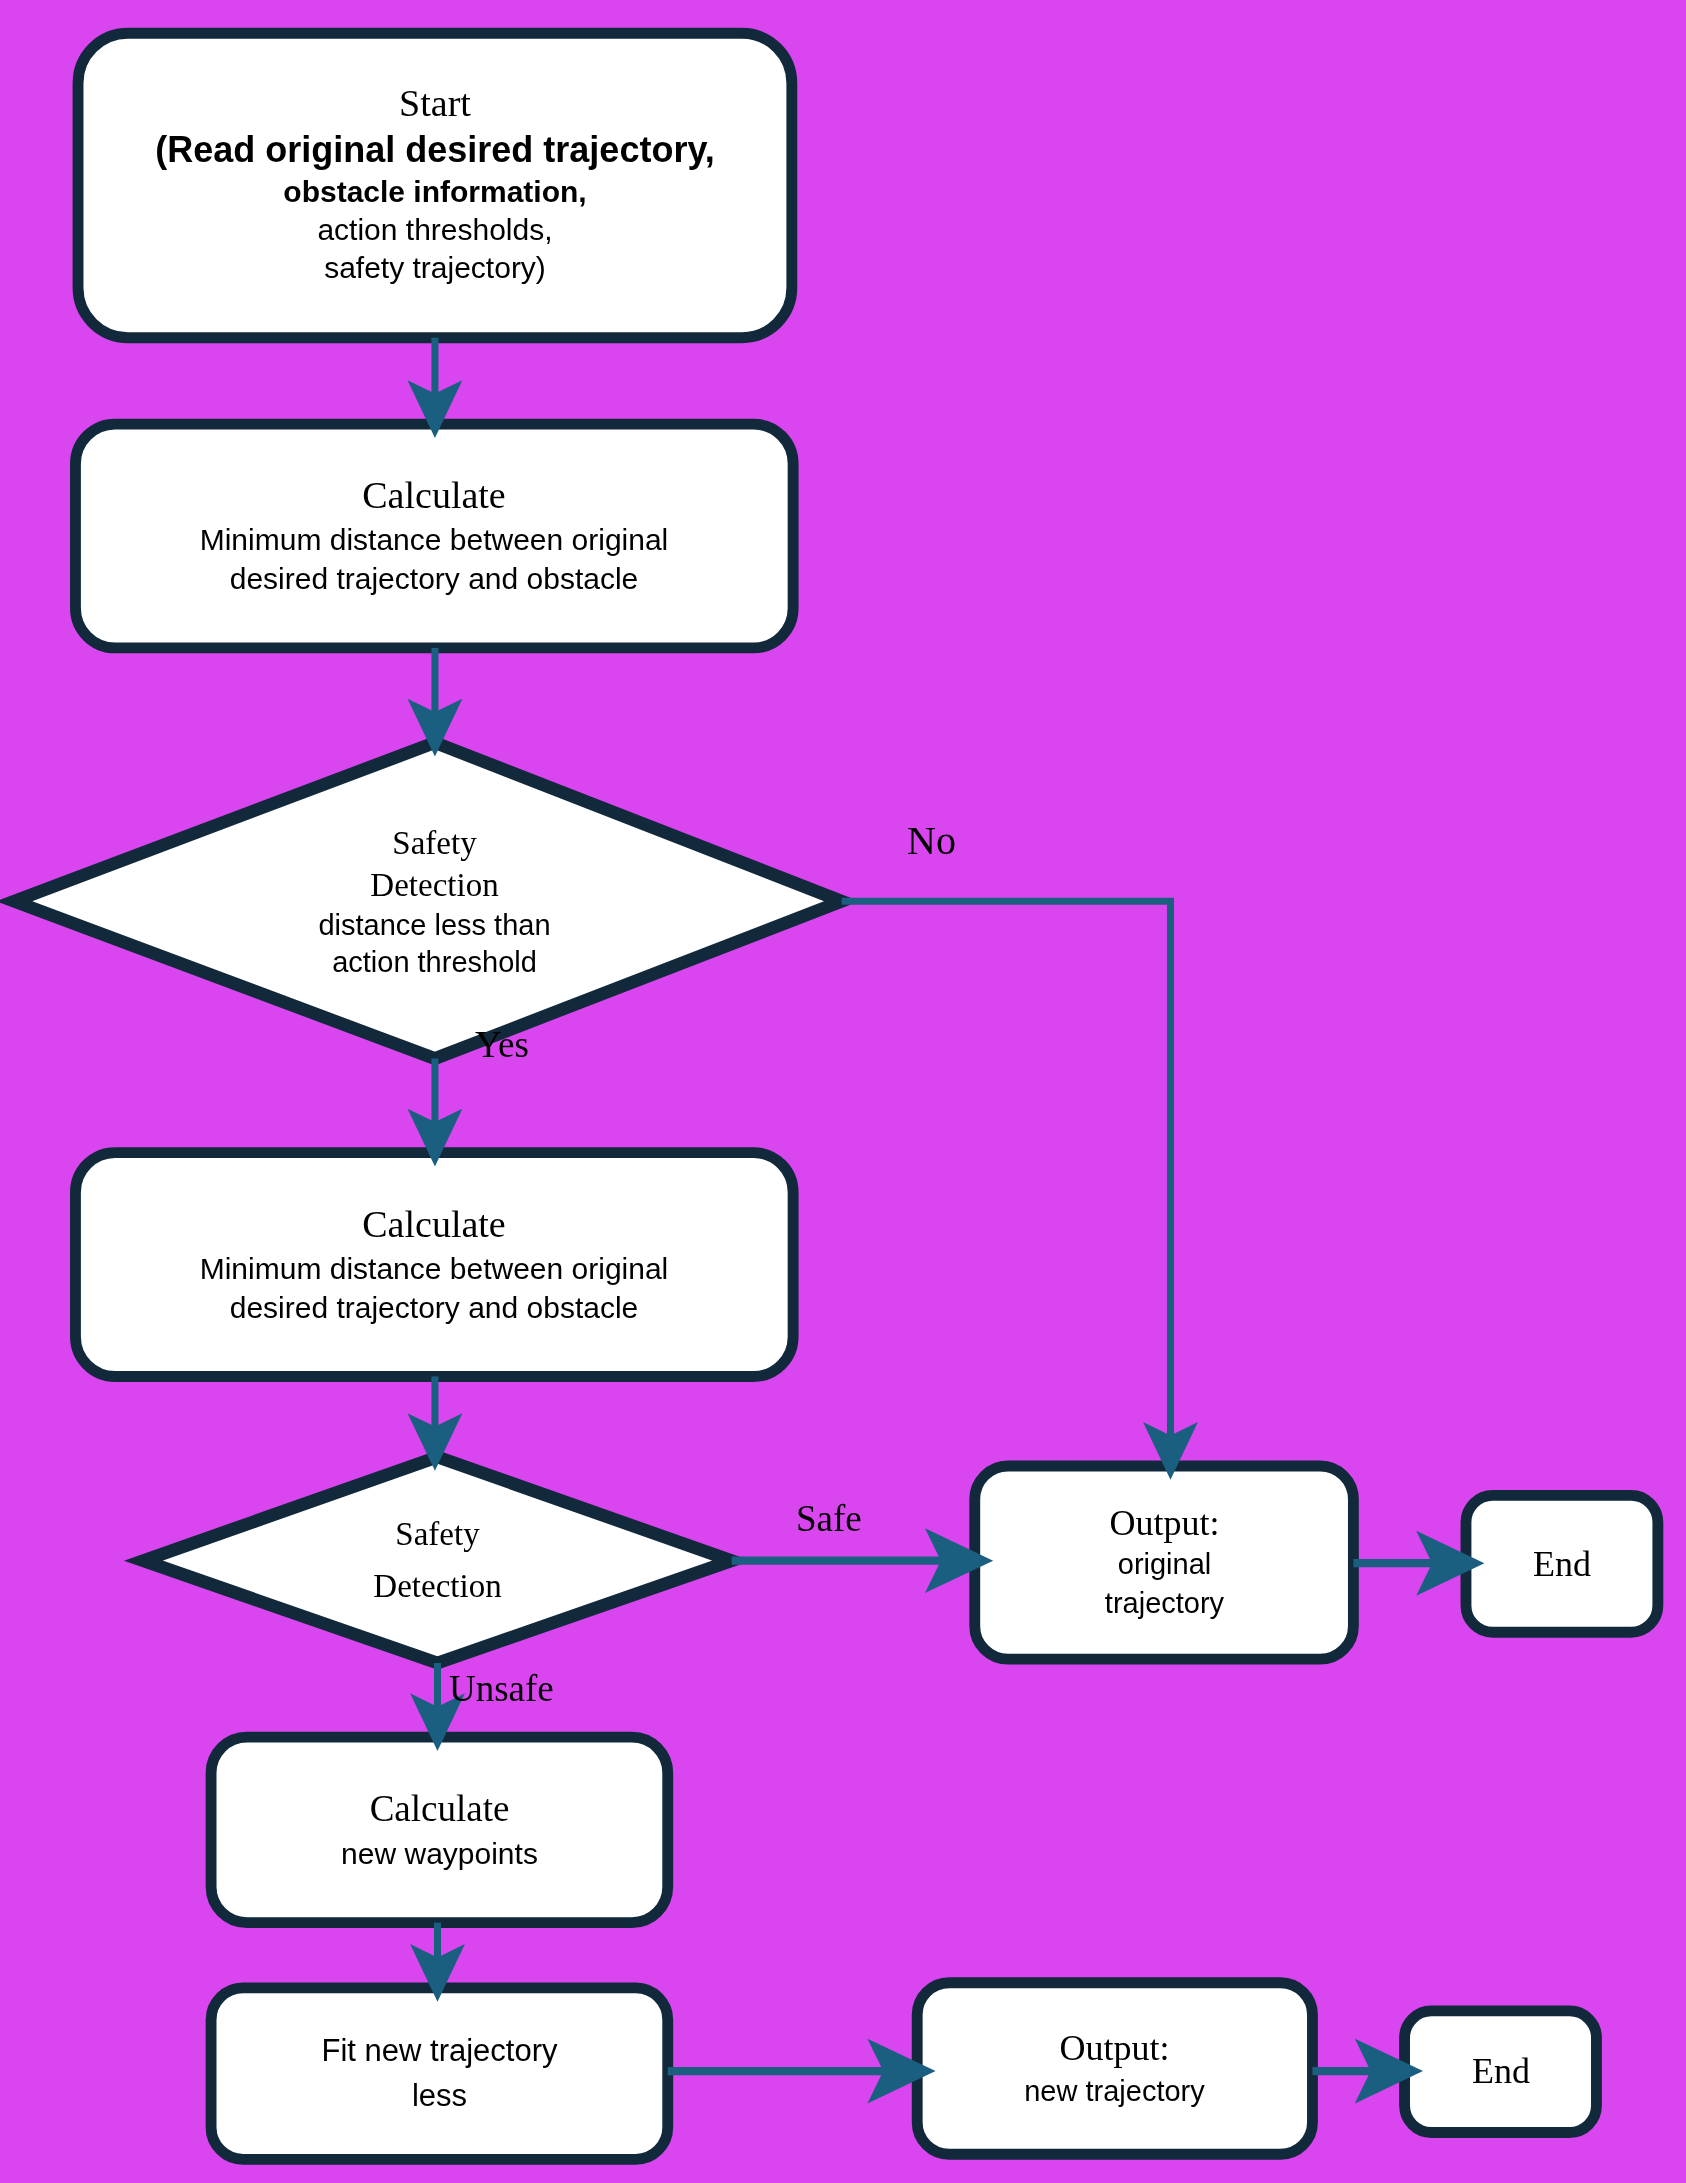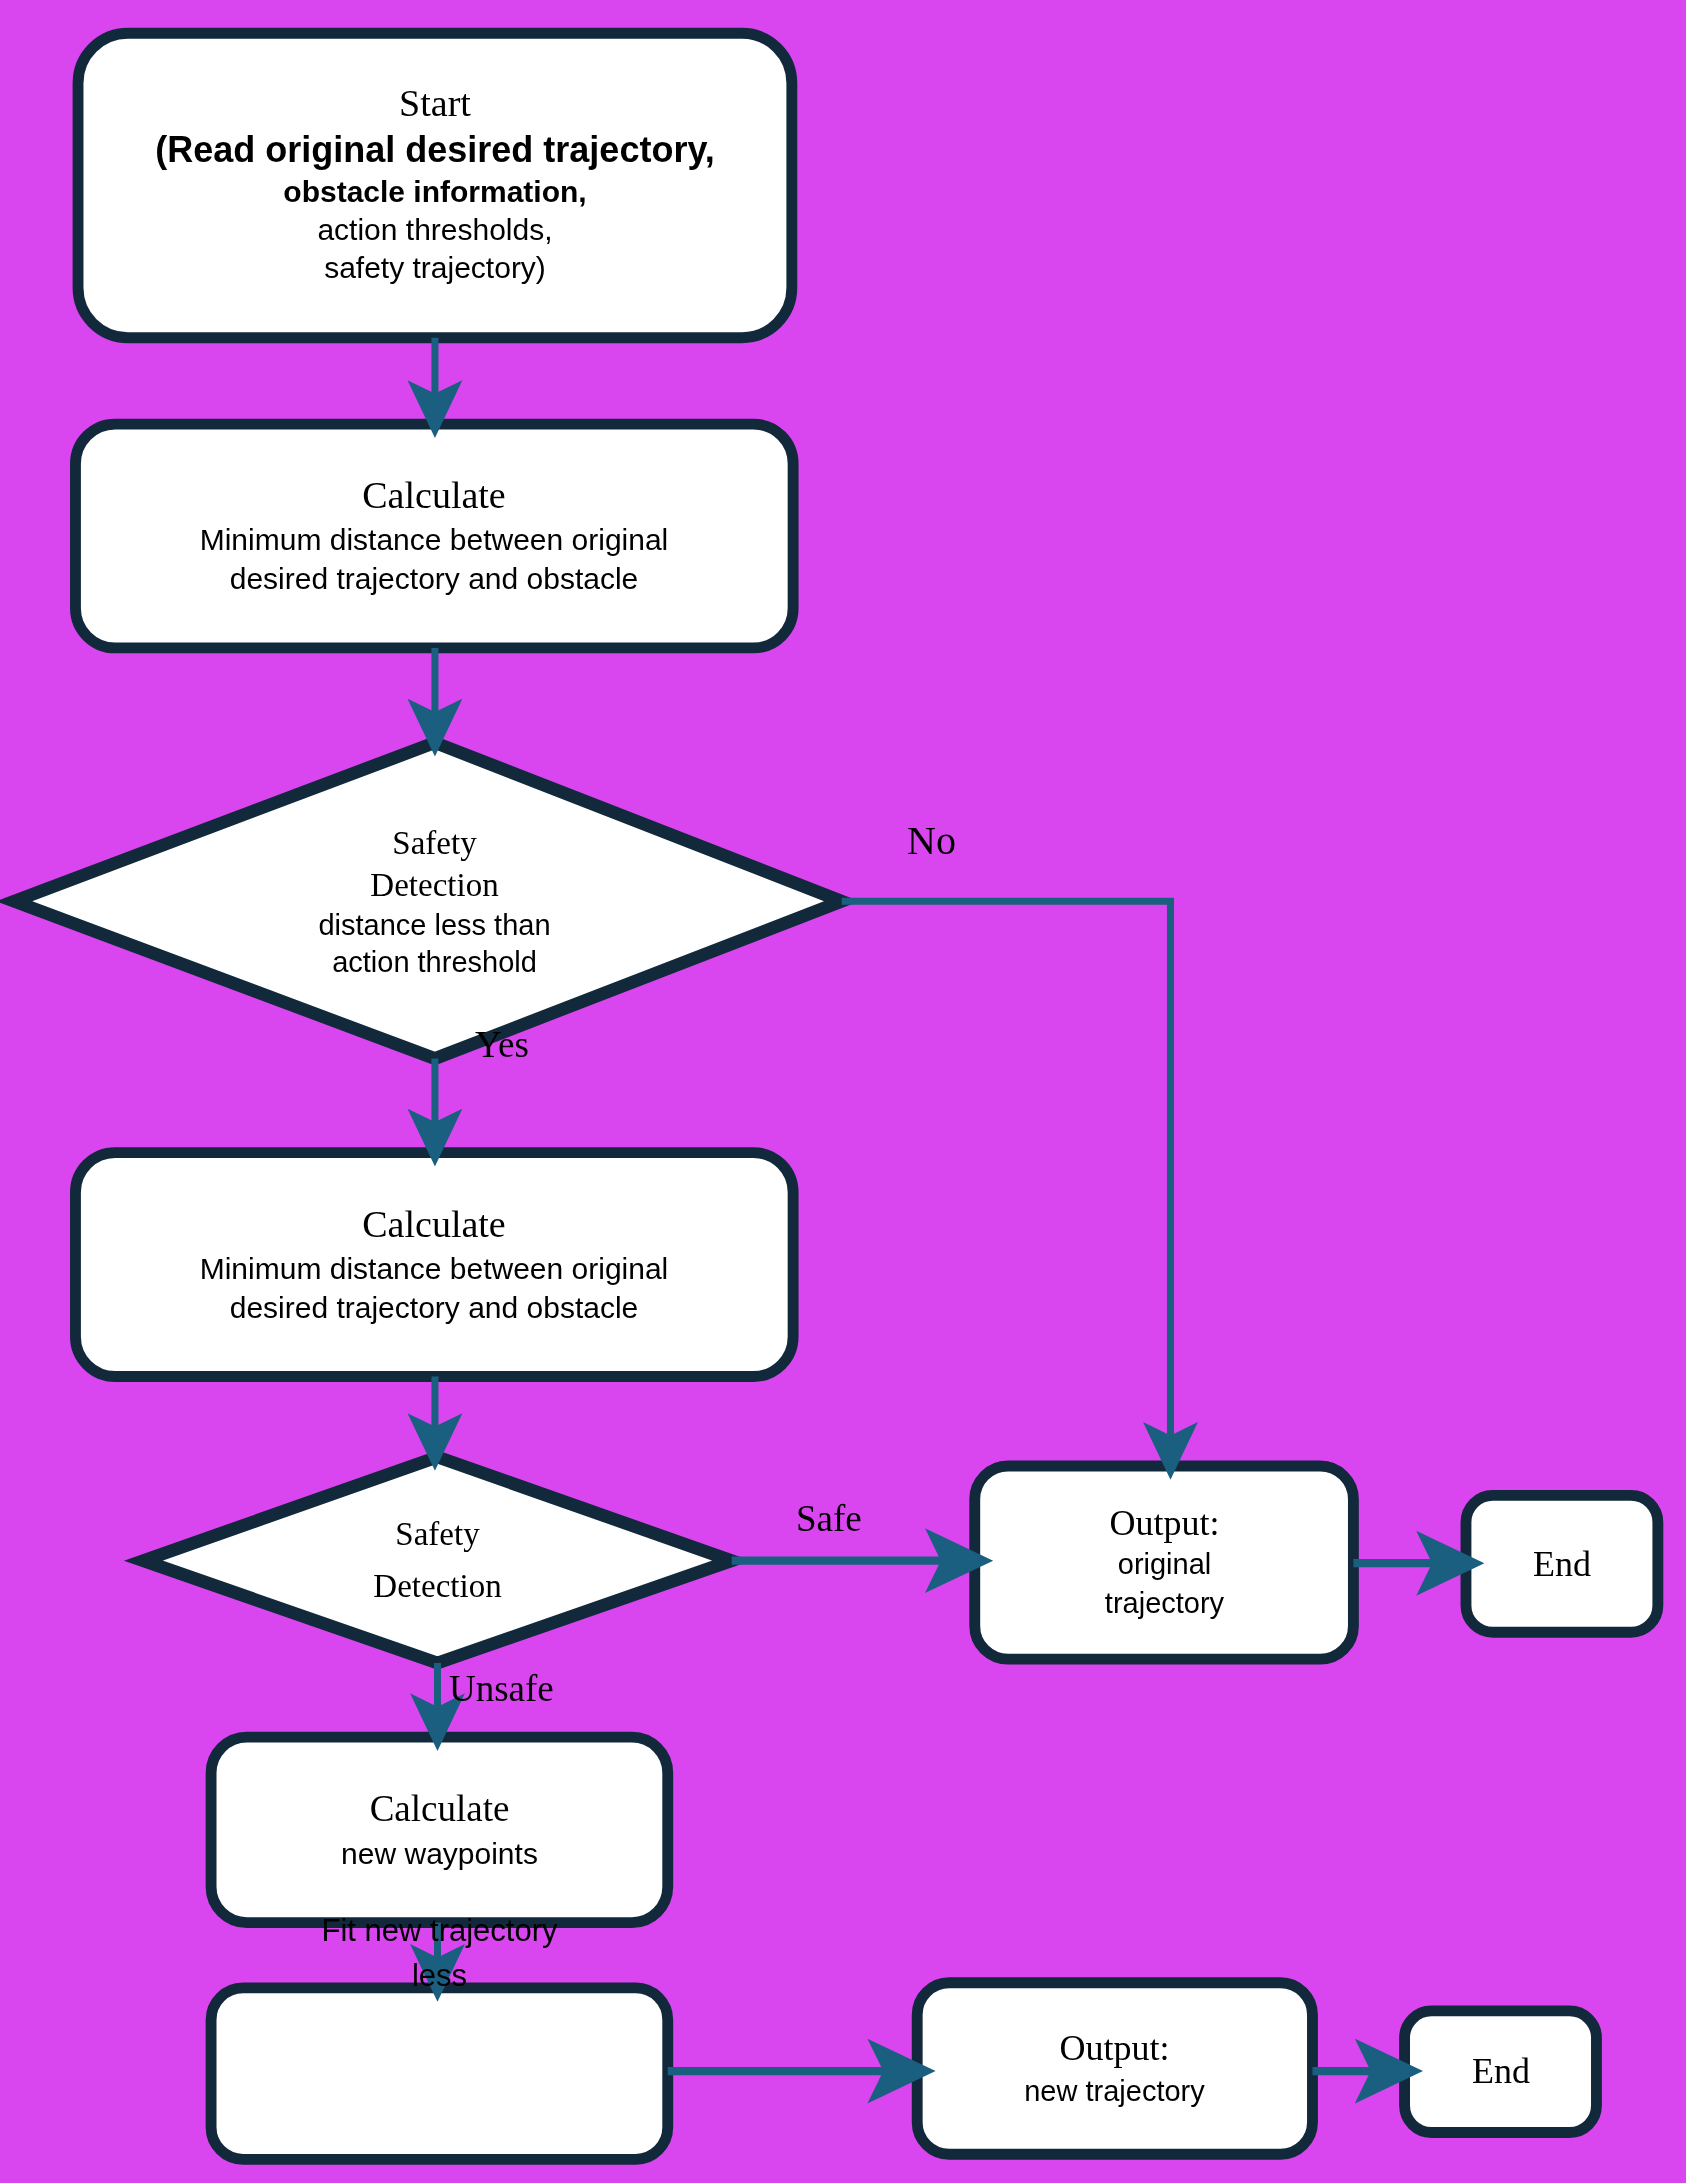--- a/index.html
+++ b/index.html
@@ -153,21 +153,21 @@
   <div class="node-text" style="left:1466px; top:1496px; width:192px; height:137px;">
     <div class="t-title-serif" style="font-size:36px; line-height:1.2;">End</div>
   </div>
 
   <div class="node-text" style="left:211px; top:1737px; width:457px; height:186px;">
     <div class="t-title-serif" style="font-size:37px; line-height:1.2;">Calculate</div>
     <div class="line-gap"></div>
     <div class="t-sans" style="font-size:30px; line-height:1.3;">new waypoints</div>
   </div>
 
-  <div class="node-text" style="left:211px; top:1868px; width:457px; height:171px;">
+  <div class="node-text" style="left:211px; top:1988px; width:457px; height:171px;">
     <div class="t-sans" style="font-size:31px; line-height:1.45;">Fit new trajectory</div>
     <div class="t-sans" style="font-size:31px; line-height:1.45;">less</div>
   </div>
 
   <div class="node-text" style="left:917px; top:1983px; width:395px; height:171px;">
     <div class="t-title-serif" style="font-size:36px; line-height:1.25;">Output:</div>
     <div class="line-gap"></div>
     <div class="t-sans" style="font-size:29px; line-height:1.3;">new  trajectory</div>
   </div>
 

